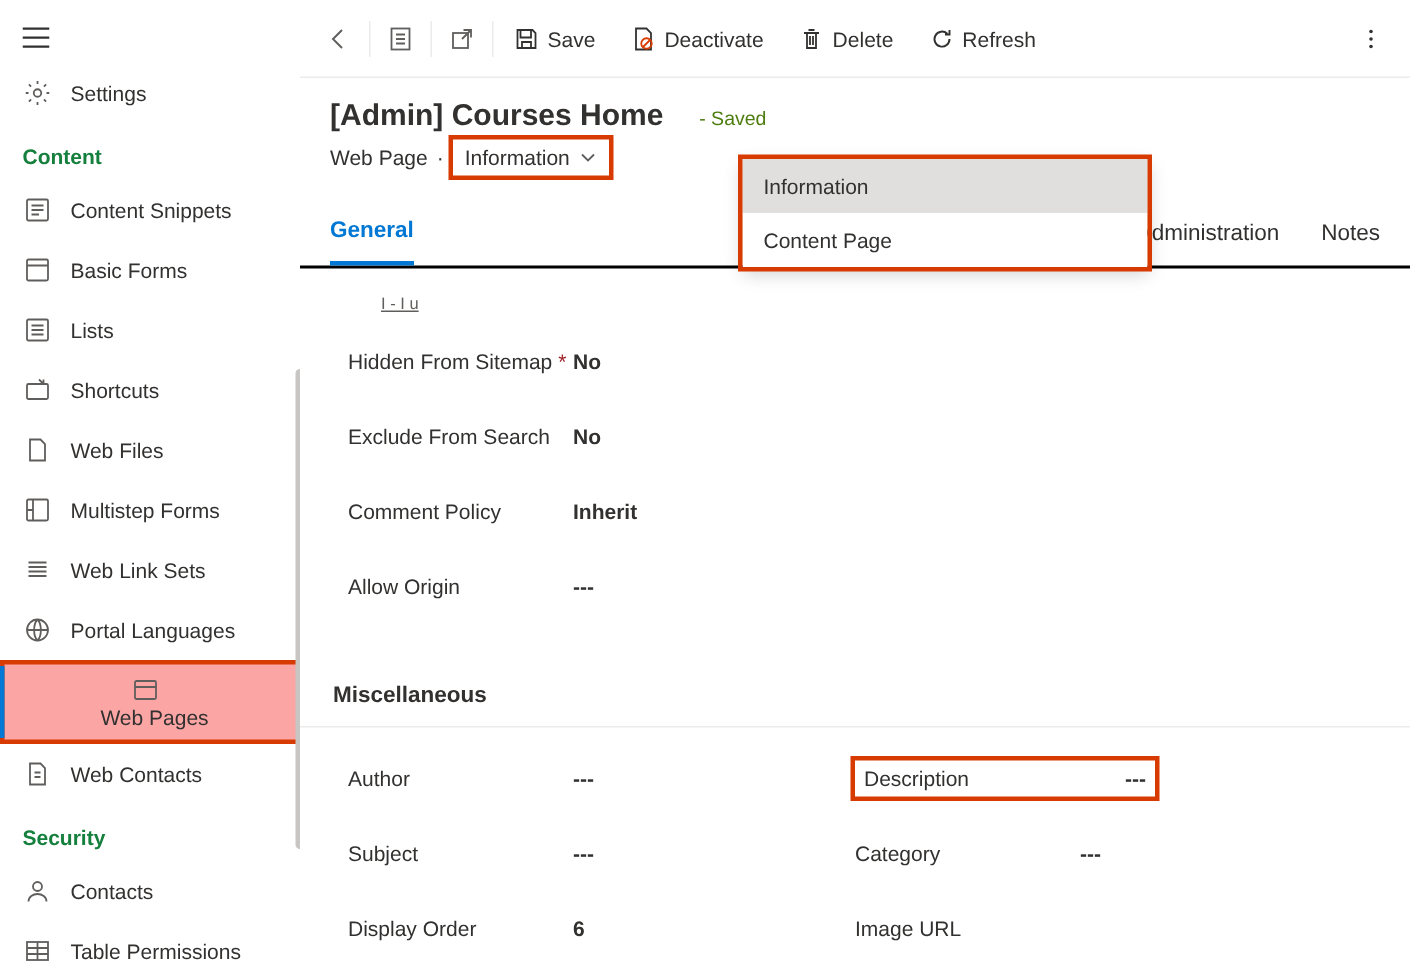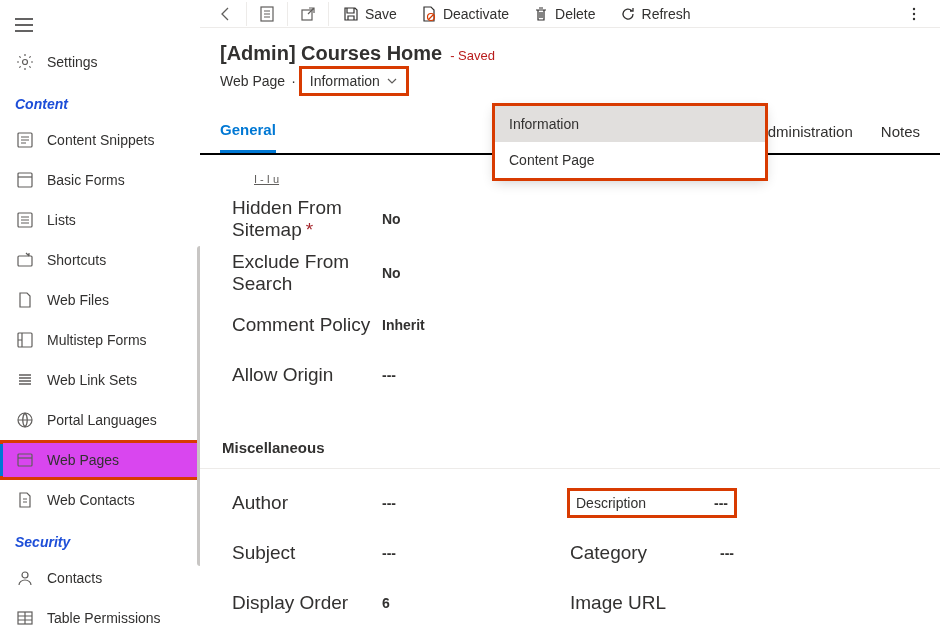--- a/index.html
+++ b/index.html
@@ -51,26 +51,26 @@
       margin-right: 12px;
       display: flex;
       align-items: center;
       justify-content: center;
       color: #605e5c;
     }
     .sidebar-section {
       padding: 14px 15px 8px 15px;
       font-weight: 600;
       font-size: 14px;
-      color: #1d4ed8;
-      font-style: italic;
+      color: #15803d;
     }
     .sidebar-item.selected {
       position: relative;
-      background: #d946ef;
+      background: #fca5a5;
+      flex-direction: column;
     }
     .sidebar-item.selected::before {
       content: '';
       position: absolute;
       left: 0; top: 4px; bottom: 4px;
       width: 3px;
       background: #0078d4;
     }
     .sidebar-item.highlighted {
       outline: 3px solid #d83b01;
@@ -80,21 +80,21 @@
       position: absolute;
       left: 200px;
       top: 0;
       right: 0;
       height: 644px;
       background: #fff;
     }
     .toolbar {
       display: flex;
       align-items: center;
-      height: 28px;
+      height: 52px;
       border-bottom: 1px solid #edebe9;
       padding: 0 8px;
     }
     .toolbar-btn {
       display: flex;
       align-items: center;
       padding: 0 12px;
       height: 44px;
       cursor: pointer;
       font-size: 14px;
@@ -111,22 +111,22 @@
     .header {
       padding: 14px 20px 4px 20px;
     }
     .header-title {
       font-size: 20px;
       font-weight: 600;
       display: inline-block;
     }
     .header-saved {
       font-size: 13px;
-      color: #b91c1c;
-      margin-left: 4px;
+      color: #4d7c0f;
+      margin-left: 20px;
     }
     .header-sub {
       font-size: 14px;
       color: #323130;
       margin-top: 4px;
       display: flex;
       align-items: center;
     }
     .header-sub .sep { margin: 0 6px; color: #323130; }
     .form-dropdown {
@@ -177,21 +177,21 @@
       padding: 18px 32px;
     }
     .field-row {
       display: flex;
       align-items: center;
       min-height: 40px;
       margin-bottom: 10px;
     }
     .field-label {
       width: 150px;
-      font-size: 19px;
+      font-size: 14px;
       color: #323130;
     }
     .field-req { color: #a4262c; margin-left: 4px; }
     .field-value {
       font-weight: 600;
       color: #323130;
     }
     .section-hdr {
       font-weight: 600;
       font-size: 15px;
@@ -200,21 +200,21 @@
       margin-bottom: 14px;
     }
     .two-col { display: flex; }
     .col { flex: 1; }
     .desc-highlight {
       outline: 3px solid #d83b01;
       padding: 4px 6px;
       display: flex;
       align-items: center;
       justify-content: space-between;
-      width: 164px;
+      width: 200px;
     }
     svg { display: block; }
   </style>
 </head>
 <body>
 
 <div class="sidebar">
   <div class="hamburger">
     <svg width="18" height="14">
         <path d="M0 1h18M0 7h18M0 13h18" stroke="#323130" stroke-width="1.5"></path>

